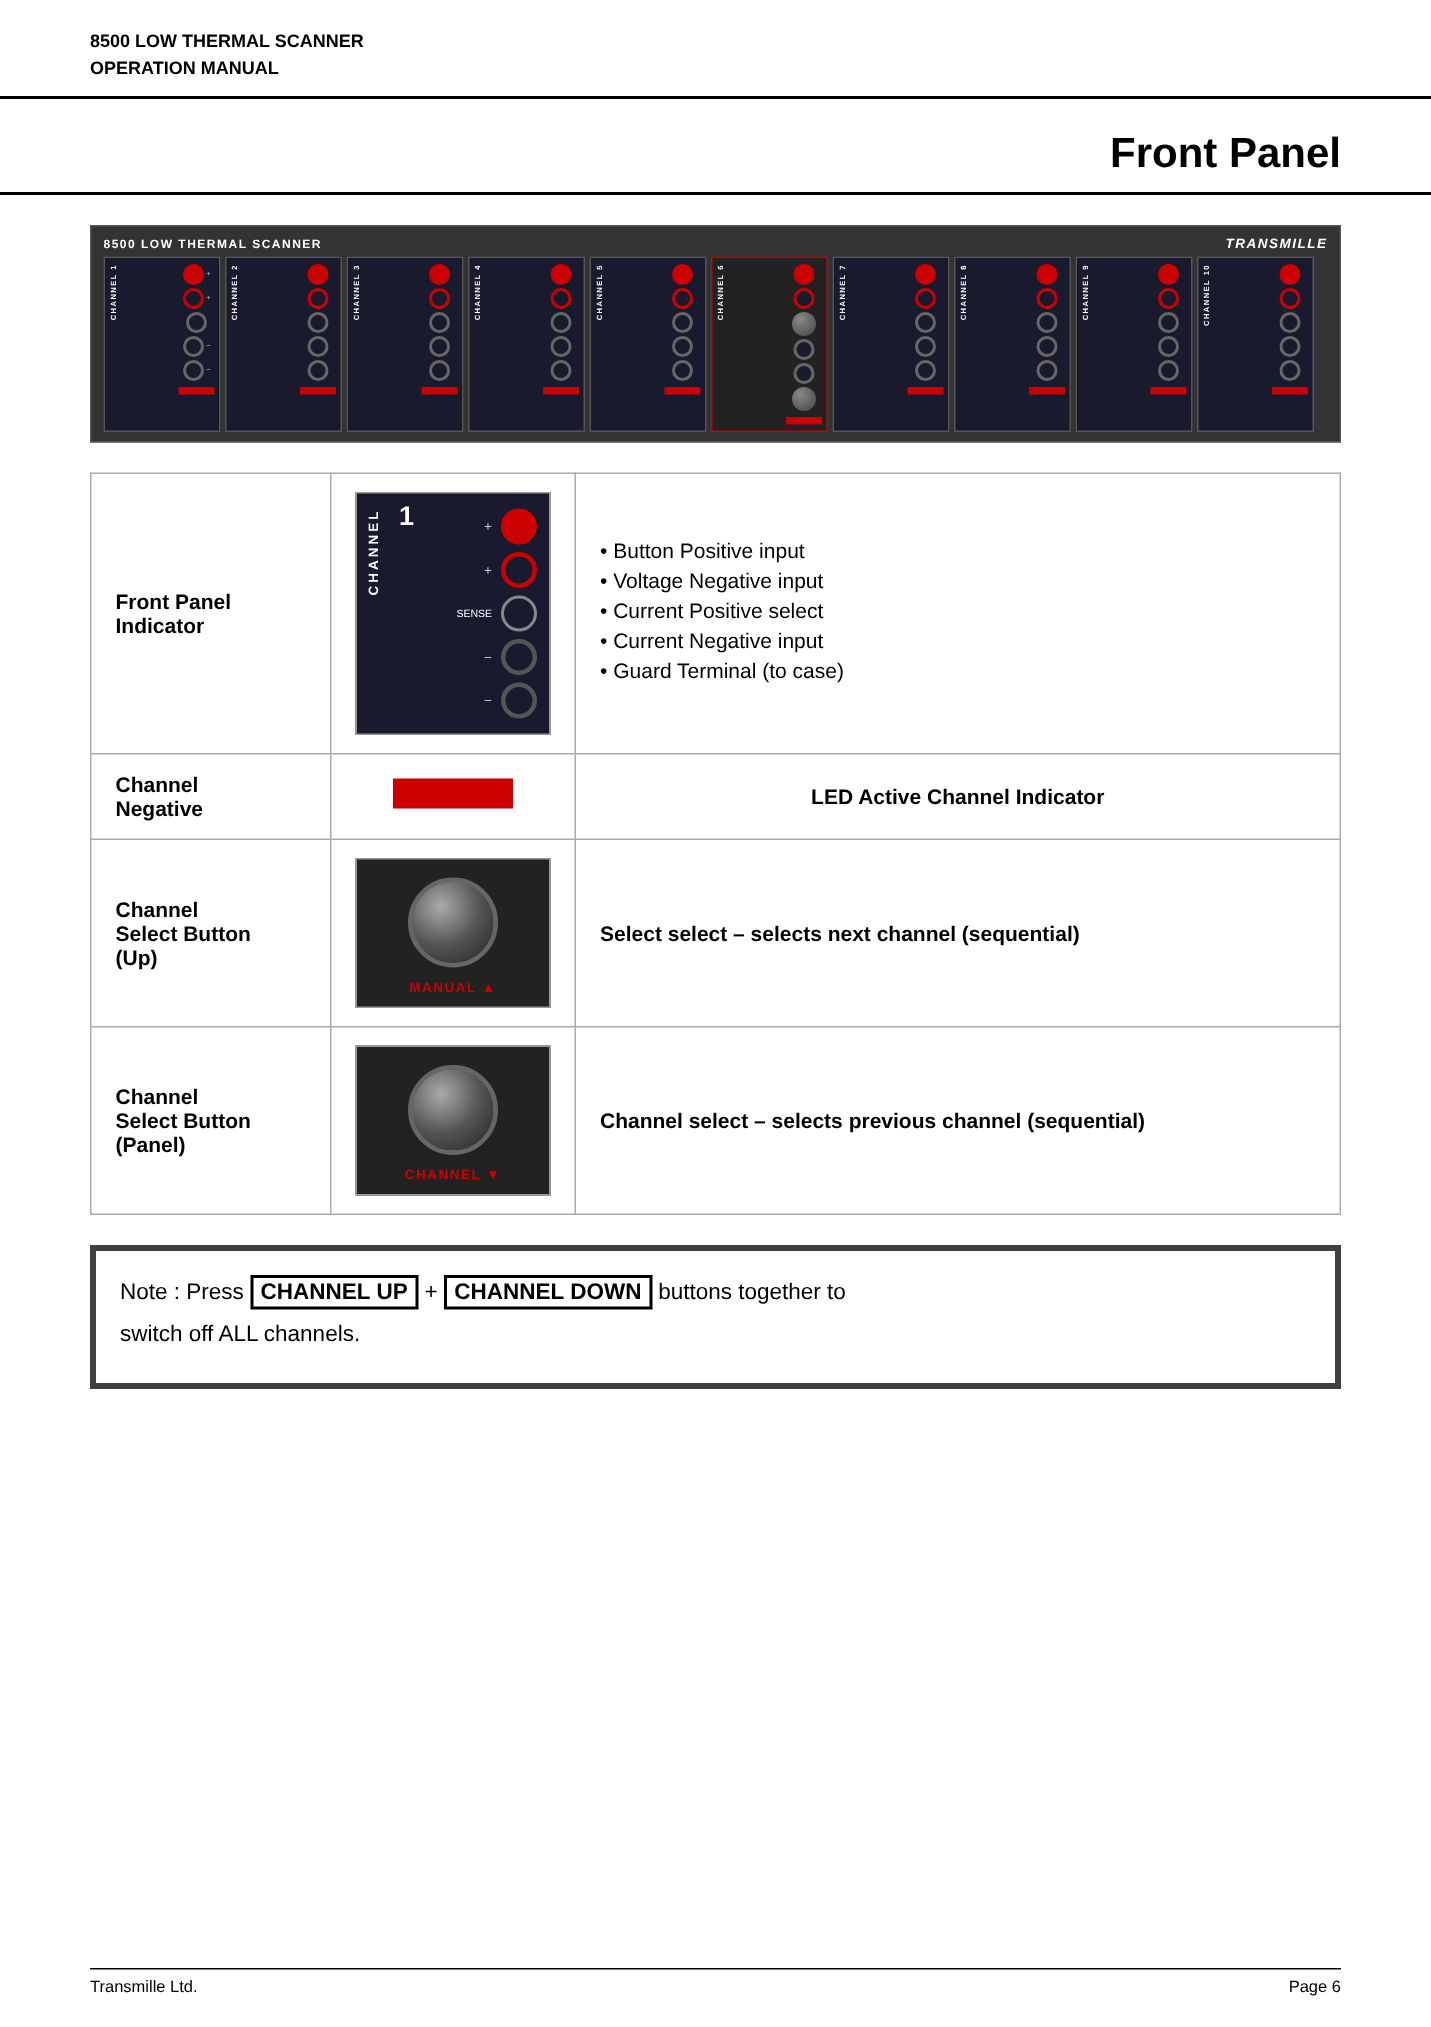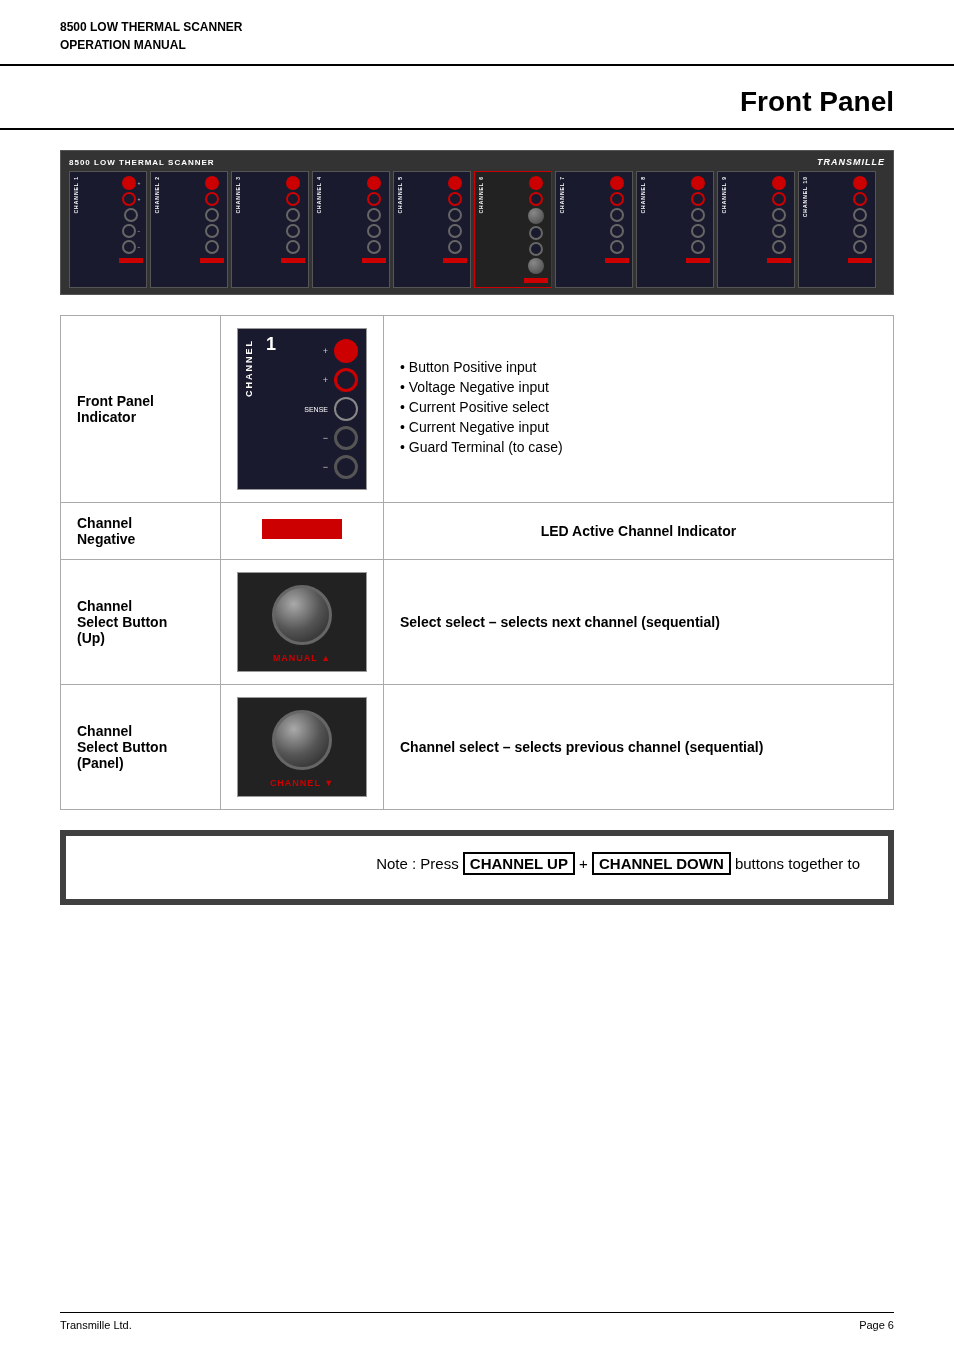--- a/index.html
+++ b/index.html
@@ -153,24 +153,23 @@
       font-size: 9px;
       font-weight: bold;
       letter-spacing: 1px;
       text-align: center;
       margin-top: 4px;
     }
 
     
     .note-box {
       margin: 20px 60px;
-      border: 6px solid #404040;
-      padding: 16px 28px;
+      border: 4px solid #404040;
+      padding: 16px 16px;
       font-size: 15px;
-      text-align: right;
     }
     .note-line {
       margin-bottom: 8px;
     }
     .channel-up-box, .channel-down-box {
       display: inline-block;
       border: 2px solid #000;
       padding: 1px 5px;
       font-weight: bold;
       font-size: 15px;
@@ -452,18 +451,21 @@
       <strong>Channel select – selects previous channel (sequential)</strong>
     </td>
   </tr>
 </tbody>
   </table>
 
 <div class="note-box">
   <div class="note-line">
     <span>Note : Press </span><span class="channel-up-box">CHANNEL UP</span><span> + </span><span class="channel-down-box">CHANNEL DOWN</span><span> buttons together to</span>
   </div>
+  <div class="note-line">
+    <span>switch off ALL channels.</span>
+  </div>
 </div>
 
 <div class="page-footer">
   <span>Transmille Ltd.</span>
   <span>Page 6</span>
 </div>
 
 </body></html>

